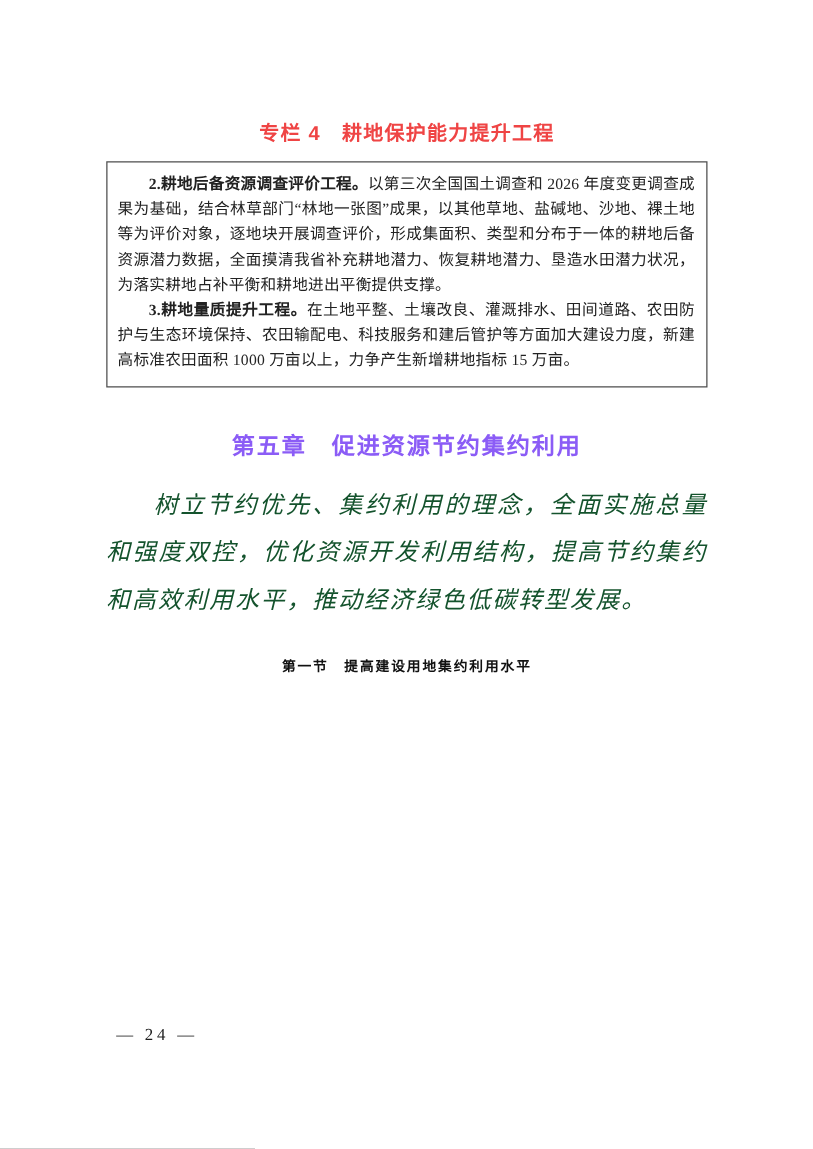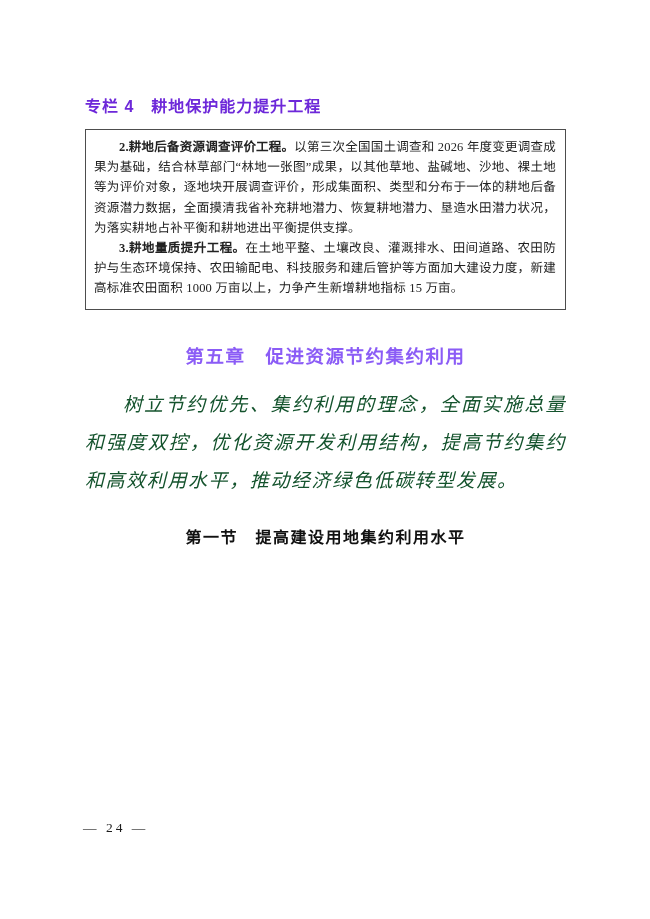--- a/index.html
+++ b/index.html
@@ -16,26 +16,26 @@
     box-sizing: border-box;
     padding: 93px 84px 0 85px;
     font-family: "Liberation Serif", "DejaVu Serif", serif;
     color: #1c1c1c;
     overflow: hidden;
   }
 
   
   .box-title {
     margin: 0 0 12px 0;
-    text-align: left;
+    text-align: center;
     font-family: "Liberation Sans", "DejaVu Sans", sans-serif;
     font-size: 16px;
     font-weight: bold;
     letter-spacing: 1px;
-    color: #6d28d9;
+    color: #ef4444;
   }
   .panel {
     border: 1px solid #4d4d4d;
     box-sizing: border-box;
     padding: 7px 9px 10px 8px;
     font-size: 12.5px;
     line-height: 20.2px;
     color: #222;
   }
   .panel p {
@@ -74,30 +74,30 @@
   }
   .body-para .para-lead {
     
     font-weight: 500;
   }
 
   
   .section-title {
     margin: 24px 0 0 0;
     text-align: center;
-    font-size: 16px;
+    font-size: 11px;
     font-weight: bold;
     letter-spacing: 1.5px;
     color: #111;
   }
 
   
   .page-number {
     position: absolute;
-    left: 83px;
+    left: 93px;
     top: 820px;
     font-size: 13.5px;
     letter-spacing: 3px;
     color: #1c1c1c;
     white-space: nowrap;
   }
 </style>
 </head>
 <body>
 

